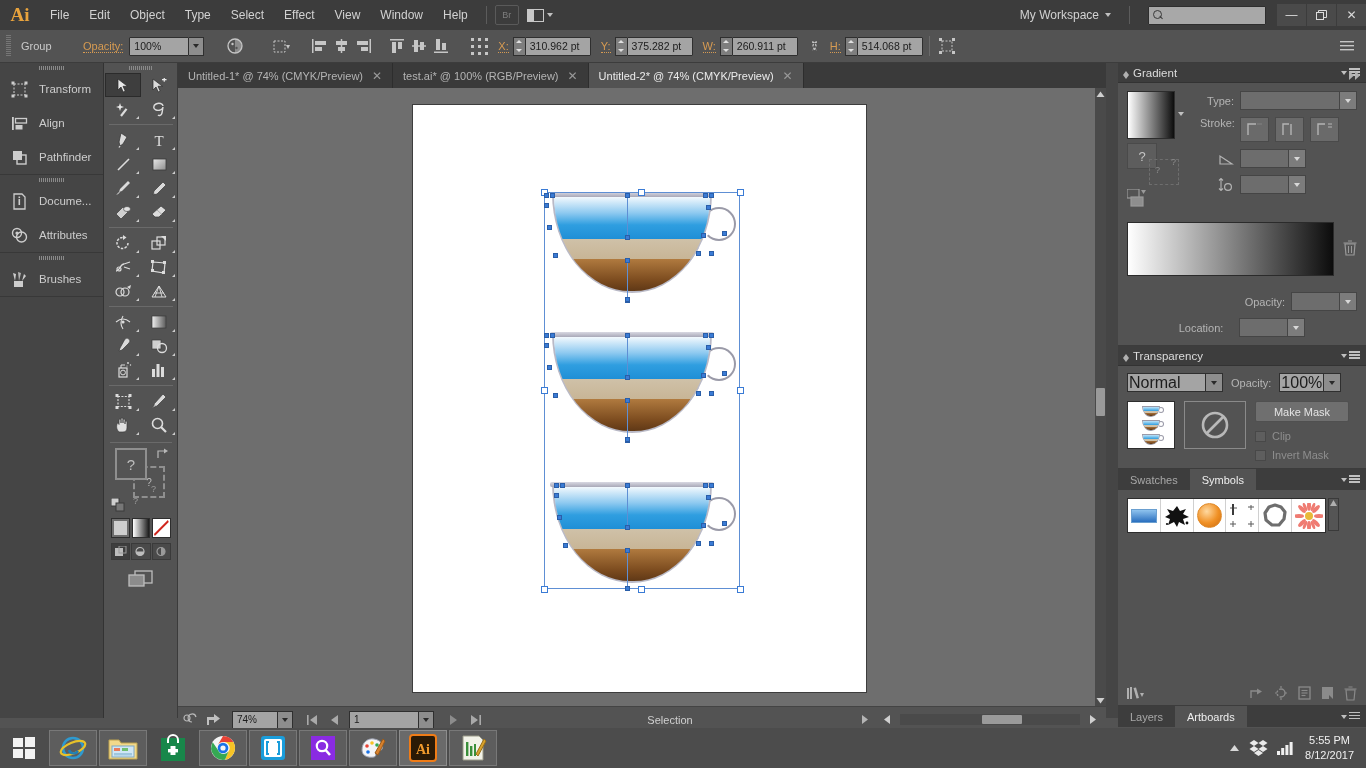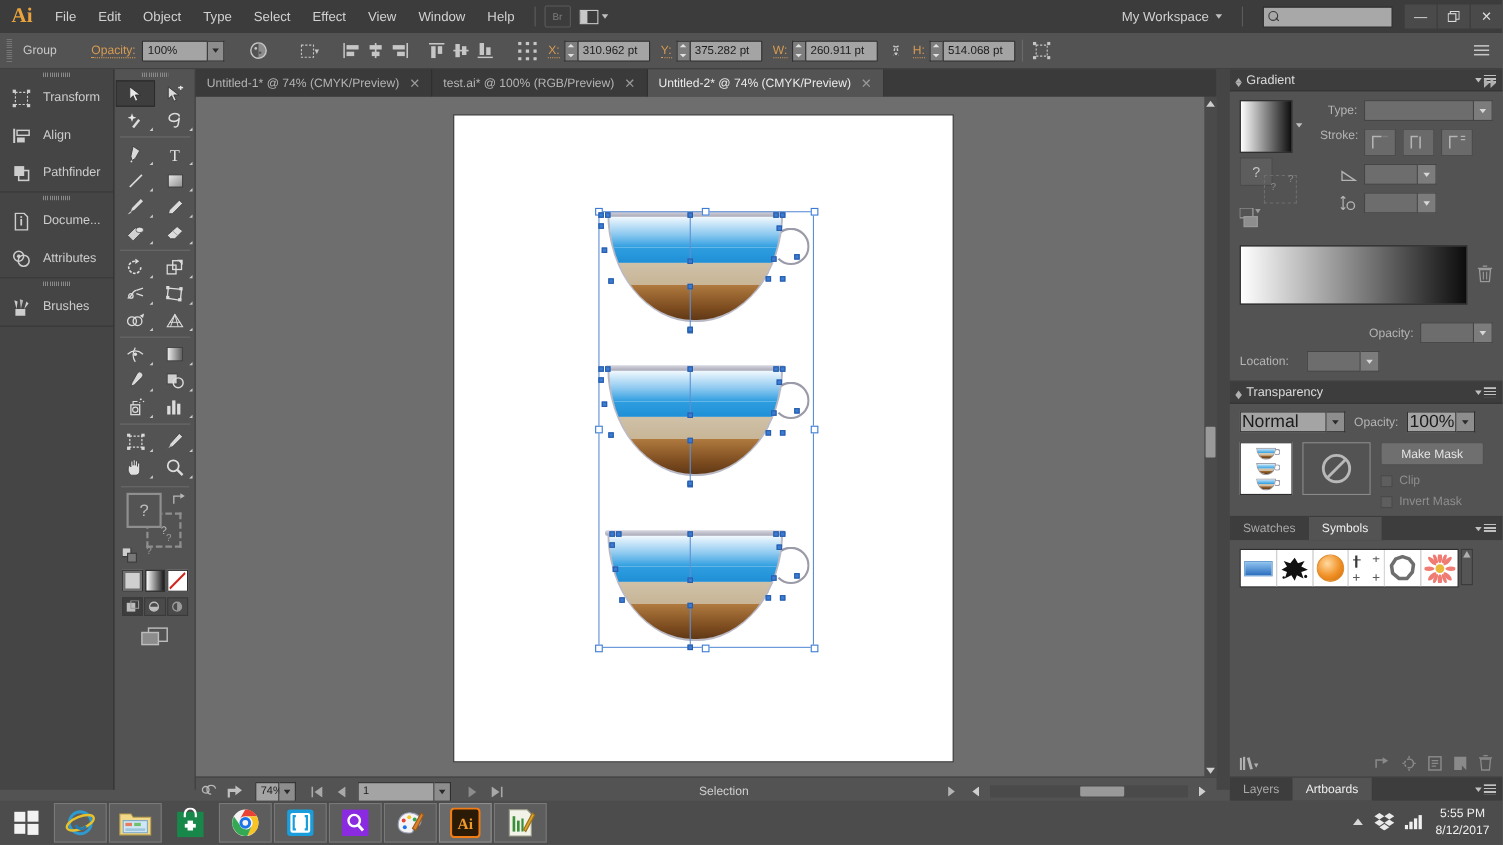--- a/index.html
+++ b/index.html
@@ -950,21 +950,21 @@
           <circle cx="4" cy="5" r="3" fill="none" stroke="#b8b8b8" stroke-width="1.2"></circle>
           <path d="M9 9 A4 4 0 1 1 13 4" fill="none" stroke="#b8b8b8" stroke-width="1.2"></path>
         </svg>
     </div>
     <div class="st-ico">
       <svg width="15" height="13" viewBox="0 0 15 13">
           <path d="M1 12 L1 4 L8 4 L8 1 L14 5.5 L8 10 L8 7 L3 7 L3 12 Z" fill="#c0c0c0"></path>
         </svg>
     </div>
     <div style="display:flex;margin-left:6px">
-      <div class="st-field" style="width:22px">74%</div>
+      <div class="st-field" style="width:46px">74%</div>
       <div class="cb-drop" style="height:18px">
           <span class="caret"></span>
         </div>
     </div>
     <div class="st-ico" style="margin-left:6px">
       <svg width="11" height="10" viewBox="0 0 11 10">
           <rect x="0" y="0" width="1.6" height="10" fill="#a9a9a9"></rect>
           <polygon points="10,0 10,10 3,5" fill="#a9a9a9"></polygon>
         </svg>
     </div>
@@ -1119,21 +1119,21 @@
 
         <div style="display:flex;align-items:center;justify-content:flex-end;gap:6px;margin-top:16px">
           <span class="fld-label">Opacity:</span>
           <div style="display:flex;width:66px">
             <div class="fld" style="flex:1"></div>
             <div class="fld-drop">
                 <span class="caret"></span>
               </div>
           </div>
         </div>
-        <div style="display:flex;align-items:center;justify-content:flex-start;gap:16px;margin-top:7px">
+        <div style="display:flex;align-items:center;justify-content:center;gap:16px;margin-top:7px">
           <span class="fld-label">Location:</span>
           <div style="display:flex;width:66px">
             <div class="fld" style="flex:1"></div>
             <div class="fld-drop">
                 <span class="caret"></span>
               </div>
           </div>
         </div>
       </div>
     </div>

